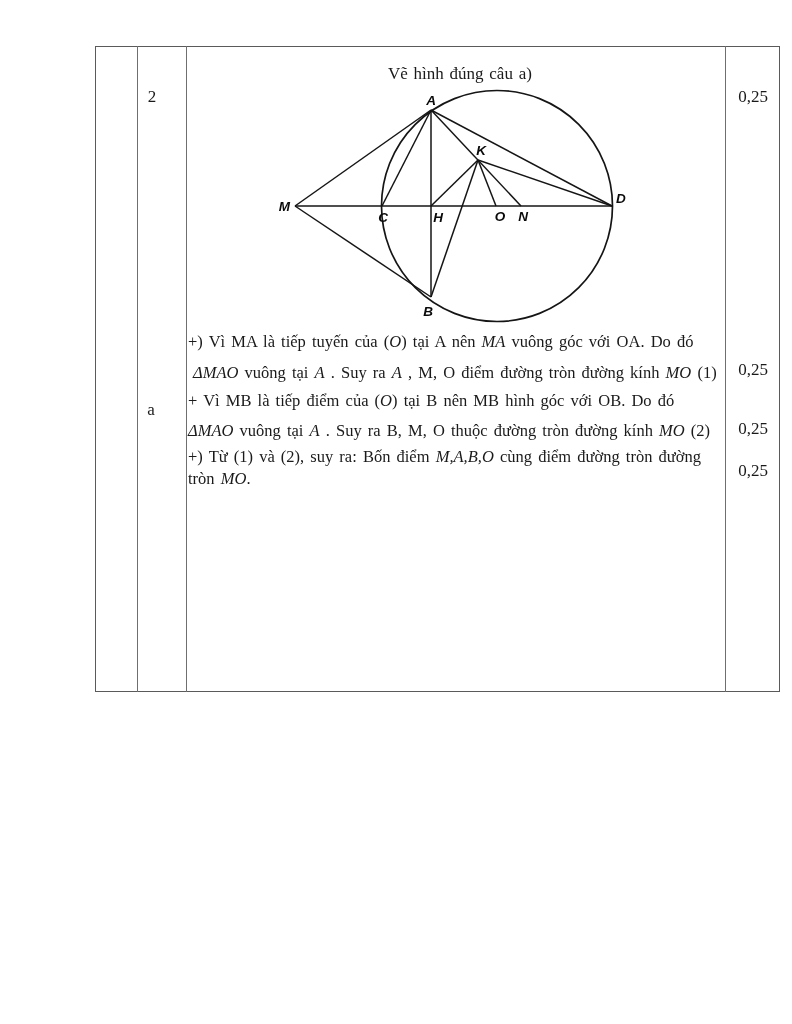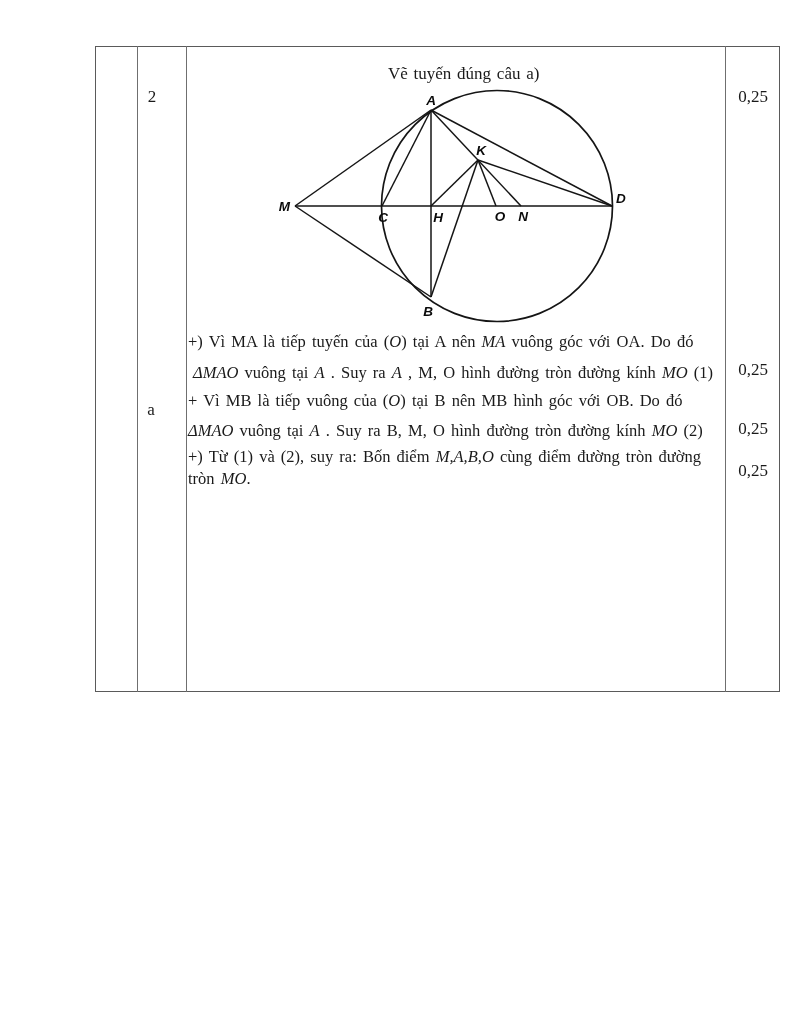--- a/index.html
+++ b/index.html
@@ -31,21 +31,21 @@
 <div class="page">
 
   <div class="frame"></div>
   <div class="vline v1"></div>
   <div class="vline v2"></div>
   <div class="vline v3"></div>
 
   <div class="qnum">2</div>
   <div class="pname">a</div>
 
-  <div class="caption">Vẽ tuyến đúng câu a)</div>
+  <div class="caption">Vẽ hình đúng câu a)</div>
 
   <svg class="fig" width="385" height="248" viewBox="260 82 385 248">
       <circle cx="497" cy="206" r="115.5"></circle>
       <line x1="295" y1="206" x2="612" y2="206"></line>
       <line x1="295" y1="206" x2="431" y2="110"></line>
       <line x1="295" y1="206" x2="431" y2="297"></line>
       <line x1="431" y1="110" x2="431" y2="297"></line>
       <line x1="431" y1="110" x2="382" y2="206"></line>
       <line x1="431" y1="110" x2="612" y2="206"></line>
       <line x1="431" y1="110" x2="521" y2="206"></line>
@@ -59,23 +59,23 @@
       <text x="383" y="222" text-anchor="middle">C</text>
       <text x="438" y="222" text-anchor="middle">H</text>
       <text x="500" y="221" text-anchor="middle">O</text>
       <text x="523" y="221" text-anchor="middle">N</text>
       <text x="616" y="203" text-anchor="start">D</text>
       <text x="428" y="316" text-anchor="middle">B</text>
     </svg>
 
   <div id="solution-lines">
       <div class="sline l0"><span>+) Vì MA là tiếp tuyến của (</span><span class="mi">O</span><span>) tại A nên </span><span class="mi">MA</span><span> vuông góc với OA. Do đó</span></div>
-      <div class="sline l1"><span class="mi">ΔMAO</span><span> vuông tại </span><span class="mi">A</span><span> . Suy ra </span><span class="mi">A</span><span> , M, O hình đường tròn đường kính </span><span class="mi">MO</span><span> (1)</span></div>
-      <div class="sline l2"><span>+ Vì MB là tiếp vuông của (</span><span class="mi">O</span><span>) tại B nên MB hình góc với OB. Do đó</span></div>
-      <div class="sline l3"><span class="mi">ΔMAO</span><span> vuông tại </span><span class="mi">A</span><span> . Suy ra B, M, O hình đường tròn đường kính </span><span class="mi">MO</span><span> (2)</span></div>
+      <div class="sline l1"><span class="mi">ΔMAO</span><span> vuông tại </span><span class="mi">A</span><span> . Suy ra </span><span class="mi">A</span><span> , M, O điểm đường tròn đường kính </span><span class="mi">MO</span><span> (1)</span></div>
+      <div class="sline l2"><span>+ Vì MB là tiếp điểm của (</span><span class="mi">O</span><span>) tại B nên MB hình góc với OB. Do đó</span></div>
+      <div class="sline l3"><span class="mi">ΔMAO</span><span> vuông tại </span><span class="mi">A</span><span> . Suy ra B, M, O thuộc đường tròn đường kính </span><span class="mi">MO</span><span> (2)</span></div>
       <div class="sline l4"><span>+) Từ (1) và (2), suy ra: Bốn điểm </span><span class="mi">M,A,B,O</span><span> cùng điểm đường tròn đường</span></div>
       <div class="sline l5"><span>tròn </span><span class="mi">MO</span><span>.</span></div>
     </div>
 
   <div id="score-col">
       <div class="score s0">0,25</div>
       <div class="score s1">0,25</div>
       <div class="score s2">0,25</div>
       <div class="score s3">0,25</div>
     </div>

